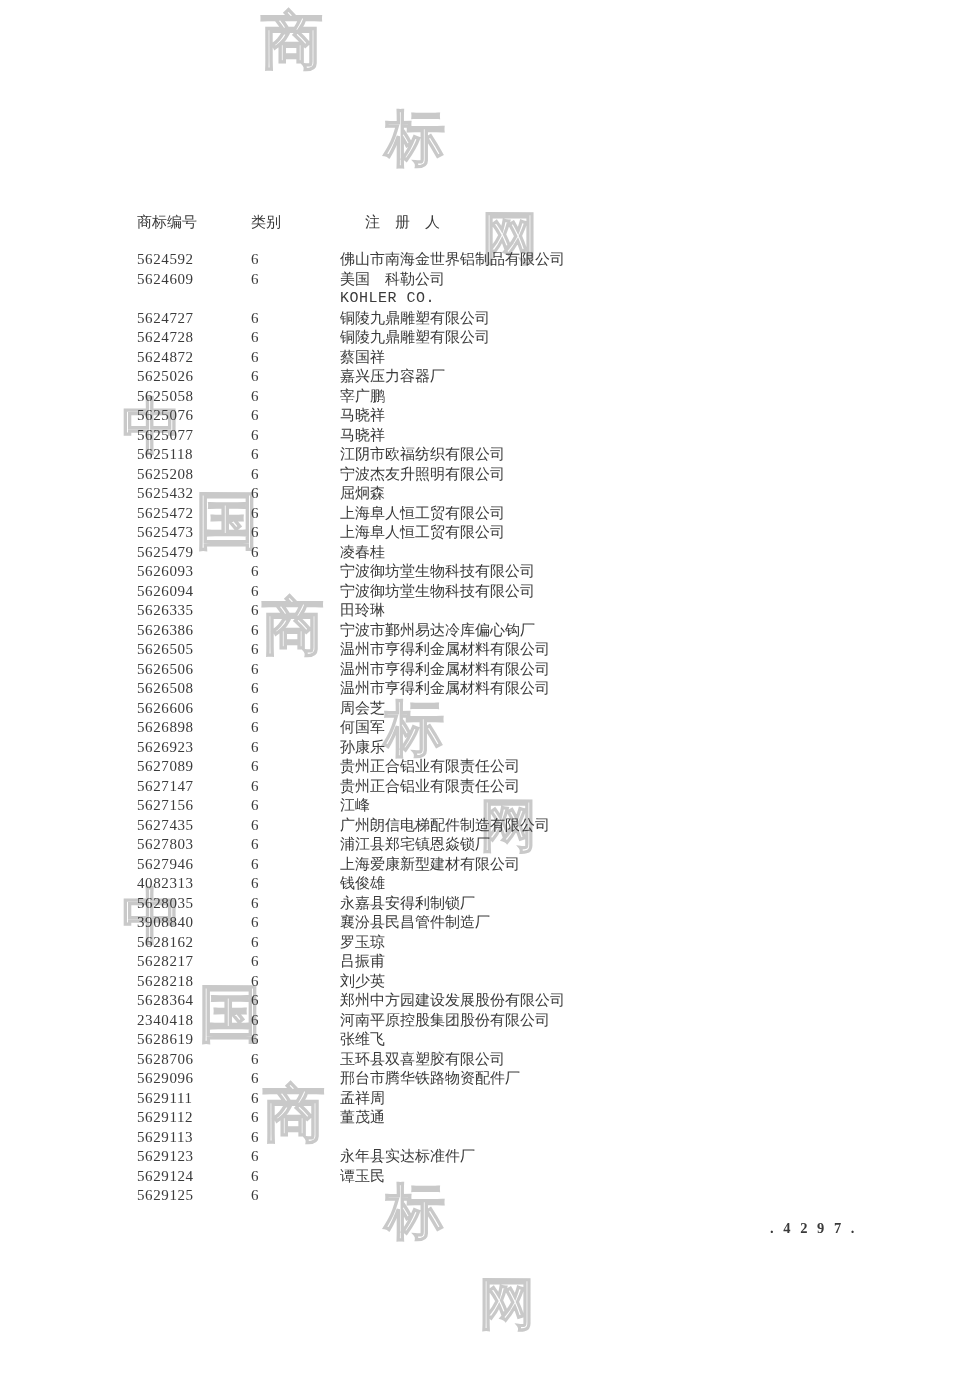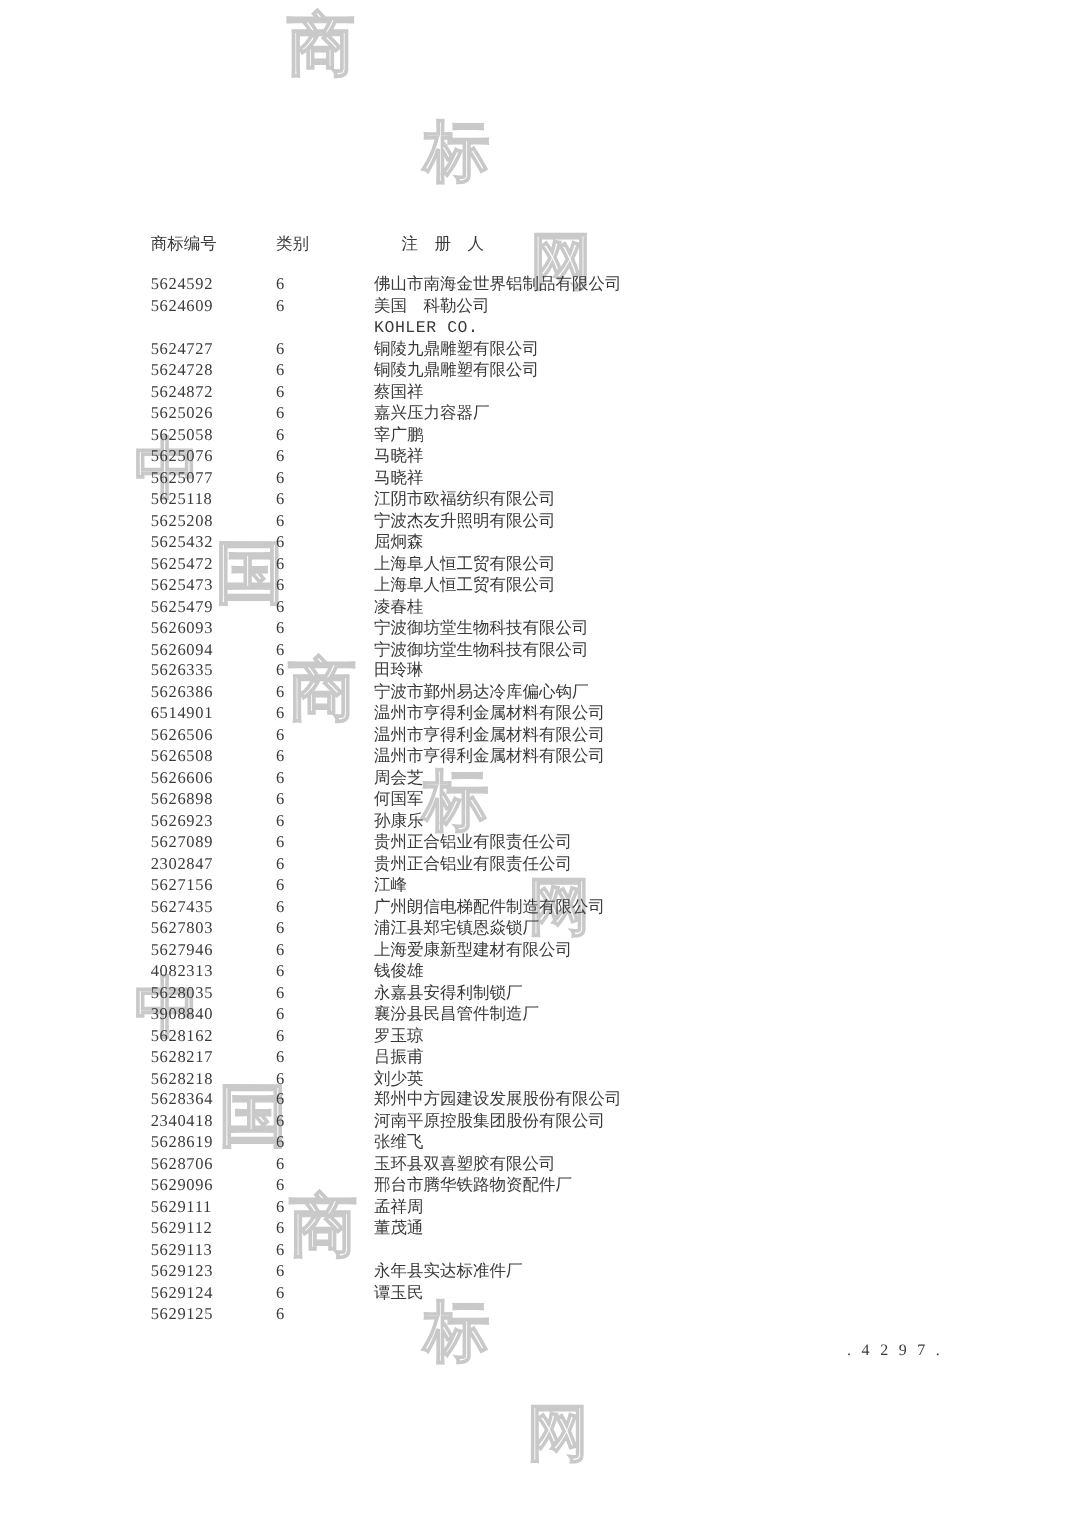--- a/index.html
+++ b/index.html
@@ -28,21 +28,21 @@
   .thead .c2{width:89px;}
   .thead .c3{flex:1;padding-left:25px;}
   .tbody{margin-top:18px;}
   .row{display:flex;height:19.5px;line-height:19.5px;font-size:15px;}
   .row .c1{width:114px;letter-spacing:0.6px;}
   .row .c2{width:89px;}
   .row .c3{flex:1;white-space:nowrap;}
   .row.cont .c3{font-family:Liberation Mono, monospace;letter-spacing:0.5px;}
   .pageno{
     position:absolute;left:770px;top:1220px;z-index:1;
-    font-size:14.5px;letter-spacing:3px;white-space:nowrap;
+    font-size:14.5px;letter-spacing:3px;white-space:nowrap;font-weight:bold;
   }
 </style>
 </head>
 <body>
 
 <div class="page">
 
   <div class="wm-layer" id="wm-layer">
       <span class="wm" style="left: 261px; top: 10px; font-size: 62px; -webkit-text-stroke: 1.4px rgb(201, 201, 201);">商</span>
       <span class="wm" style="left: 385px; top: 108px; font-size: 60px; -webkit-text-stroke: 1.4px rgb(201, 201, 201);">标</span>
@@ -160,21 +160,21 @@
           <span class="c1">5626335</span>
           <span class="c2">6</span>
           <span class="c3">田玲琳</span>
         </div>
         <div class="row">
           <span class="c1">5626386</span>
           <span class="c2">6</span>
           <span class="c3">宁波市鄞州易达冷库偏心钩厂</span>
         </div>
         <div class="row">
-          <span class="c1">6514901</span>
+          <span class="c1">5626505</span>
           <span class="c2">6</span>
           <span class="c3">温州市亨得利金属材料有限公司</span>
         </div>
         <div class="row">
           <span class="c1">5626506</span>
           <span class="c2">6</span>
           <span class="c3">温州市亨得利金属材料有限公司</span>
         </div>
         <div class="row">
           <span class="c1">5626508</span>
@@ -195,21 +195,21 @@
           <span class="c1">5626923</span>
           <span class="c2">6</span>
           <span class="c3">孙康乐</span>
         </div>
         <div class="row">
           <span class="c1">5627089</span>
           <span class="c2">6</span>
           <span class="c3">贵州正合铝业有限责任公司</span>
         </div>
         <div class="row">
-          <span class="c1">2302847</span>
+          <span class="c1">5627147</span>
           <span class="c2">6</span>
           <span class="c3">贵州正合铝业有限责任公司</span>
         </div>
         <div class="row">
           <span class="c1">5627156</span>
           <span class="c2">6</span>
           <span class="c3">江峰</span>
         </div>
         <div class="row">
           <span class="c1">5627435</span>

